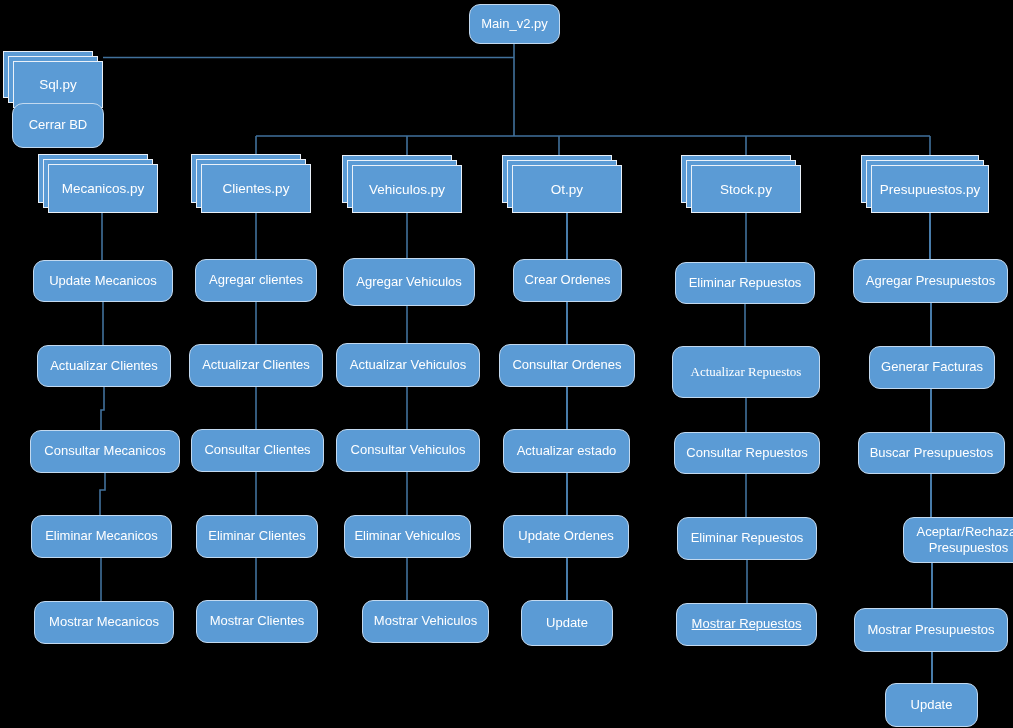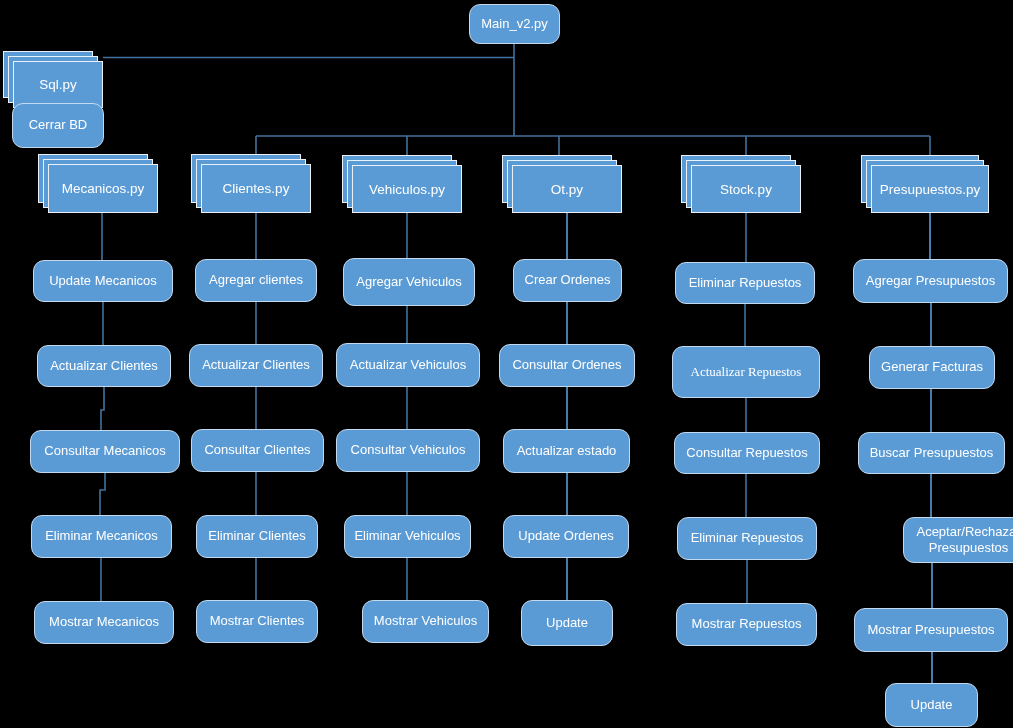--- a/index.html
+++ b/index.html
@@ -166,21 +166,21 @@
   <div class="node" style="left:513px;top:259px;width:109px;height:43px;">Crear Ordenes</div>
   <div class="node" style="left:499px;top:344px;width:136px;height:43px;">Consultar Ordenes</div>
   <div class="node" style="left:503px;top:429px;width:127px;height:44px;">Actualizar estado</div>
   <div class="node" style="left:503px;top:515px;width:126px;height:43px;">Update Ordenes</div>
   <div class="node" style="left:521px;top:600px;width:92px;height:46px;">Update</div>
 
   <div class="node" style="left:675px;top:262px;width:140px;height:42px;">Eliminar Repuestos</div>
   <div class="node" style="left:672px;top:346px;width:148px;height:52px;font-family:Liberation Serif, serif;">Actualizar Repuestos</div>
   <div class="node" style="left:674px;top:432px;width:146px;height:42px;">Consultar Repuestos</div>
   <div class="node" style="left:677px;top:517px;width:140px;height:43px;">Eliminar Repuestos</div>
-  <div class="node" style="left:676px;top:603px;width:141px;height:43px;">Mostrar Repuestos</div>
+  <div class="node" style="left:676px;top:603px;width:141px;height:43px;text-decoration:underline;">Mostrar Repuestos</div>
 
   <div class="node" style="left:853px;top:259px;width:155px;height:44px;">Agregar Presupuestos</div>
   <div class="node" style="left:869px;top:346px;width:126px;height:43px;">Generar Facturas</div>
   <div class="node" style="left:858px;top:432px;width:147px;height:42px;">Buscar Presupuestos</div>
   <div class="node" style="left:867px;top:517px;width:131px;height:46px;margin-left:36px;">Aceptar/Rechazar Presupuestos</div>
   <div class="node" style="left:854px;top:608px;width:154px;height:44px;">Mostrar Presupuestos</div>
   <div class="node" style="left:885px;top:683px;width:93px;height:44px;">Update</div>
 
 </div>
 

